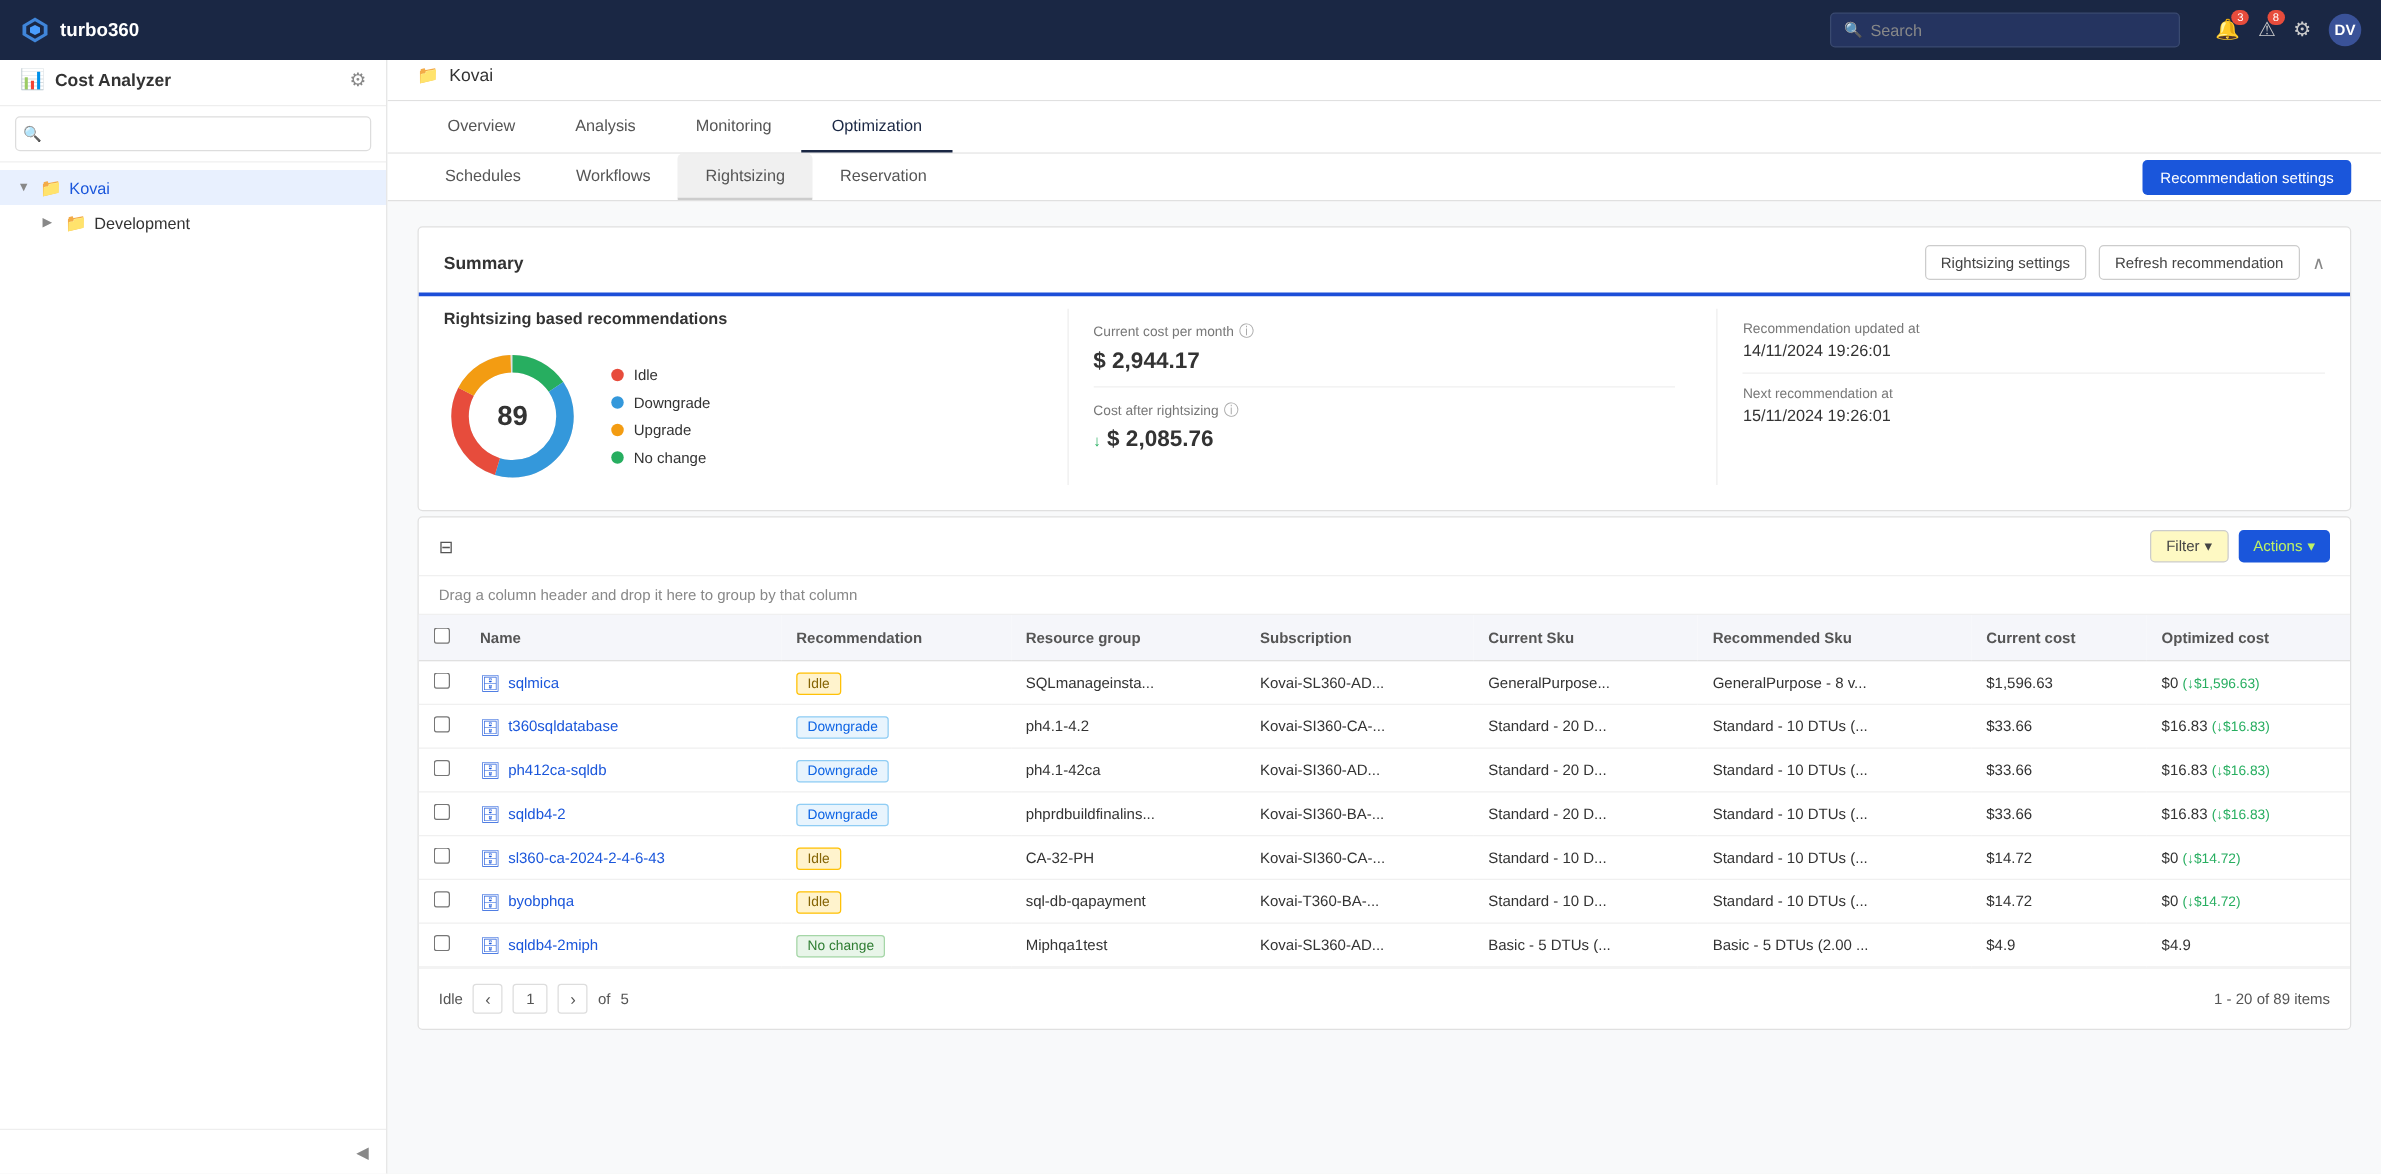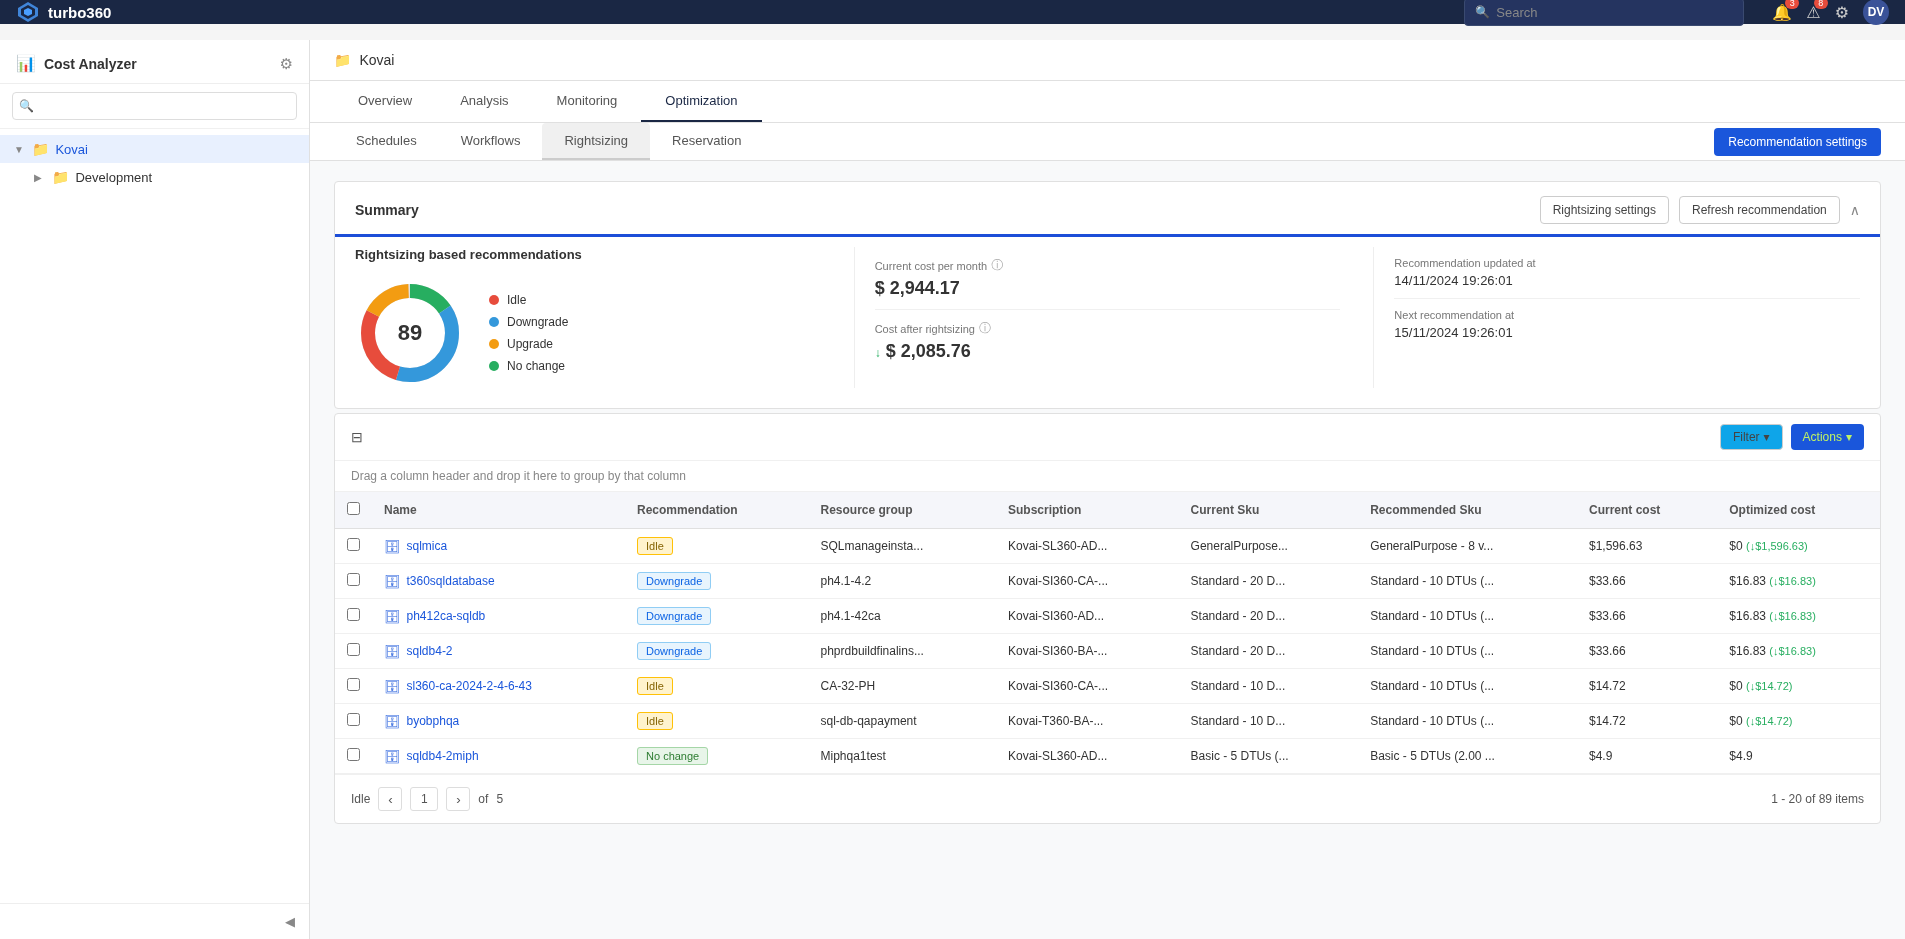--- a/index.html
+++ b/index.html
@@ -1,21 +1,21 @@
 <!DOCTYPE html>
 <html><head>
   <meta charset="utf-8">
   <style>
     * { box-sizing: border-box; margin: 0; padding: 0; }
     body { font-family: -apple-system, BlinkMacSystemFont, 'Segoe UI', sans-serif; font-size: 13px; background: #f5f5f5; color: #333; }
 
     
     .topnav {
       background: #1a2744;
-      height: 24px;
+      height: 48px;
       display: flex;
       align-items: center;
       padding: 0 16px;
       gap: 12px;
       position: fixed;
       top: 0; left: 0; right: 0;
       z-index: 100;
     }
     .topnav-logo { display: flex; align-items: center; gap: 8px; color: #fff; font-weight: 600; font-size: 15px; }
     .topnav-logo svg { width: 24px; height: 24px; }
@@ -266,21 +266,21 @@
       display: flex;
       align-items: center;
       padding: 10px 16px;
       border-bottom: 1px solid #f0f0f0;
       gap: 8px;
     }
     .filter-icon { color: #555; font-size: 14px; cursor: pointer; }
     .toolbar-right { margin-left: auto; display: flex; gap: 8px; }
     .btn-filter {
       border: 1px solid #ccc;
-      background: #0ea5e9;
+      background: #fef9c3;
       border-radius: 4px;
       padding: 5px 12px;
       font-size: 12px;
       cursor: pointer;
       color: #444;
       display: flex;
       align-items: center;
       gap: 4px;
     }
     .btn-actions {

